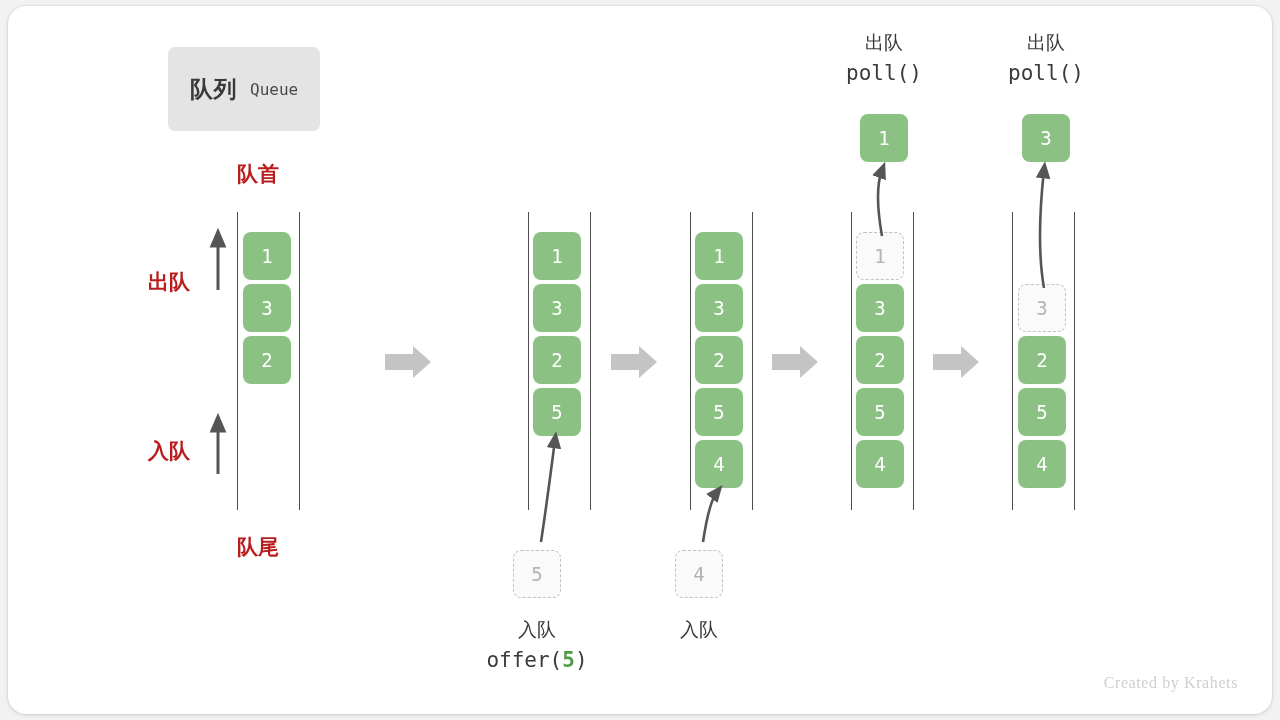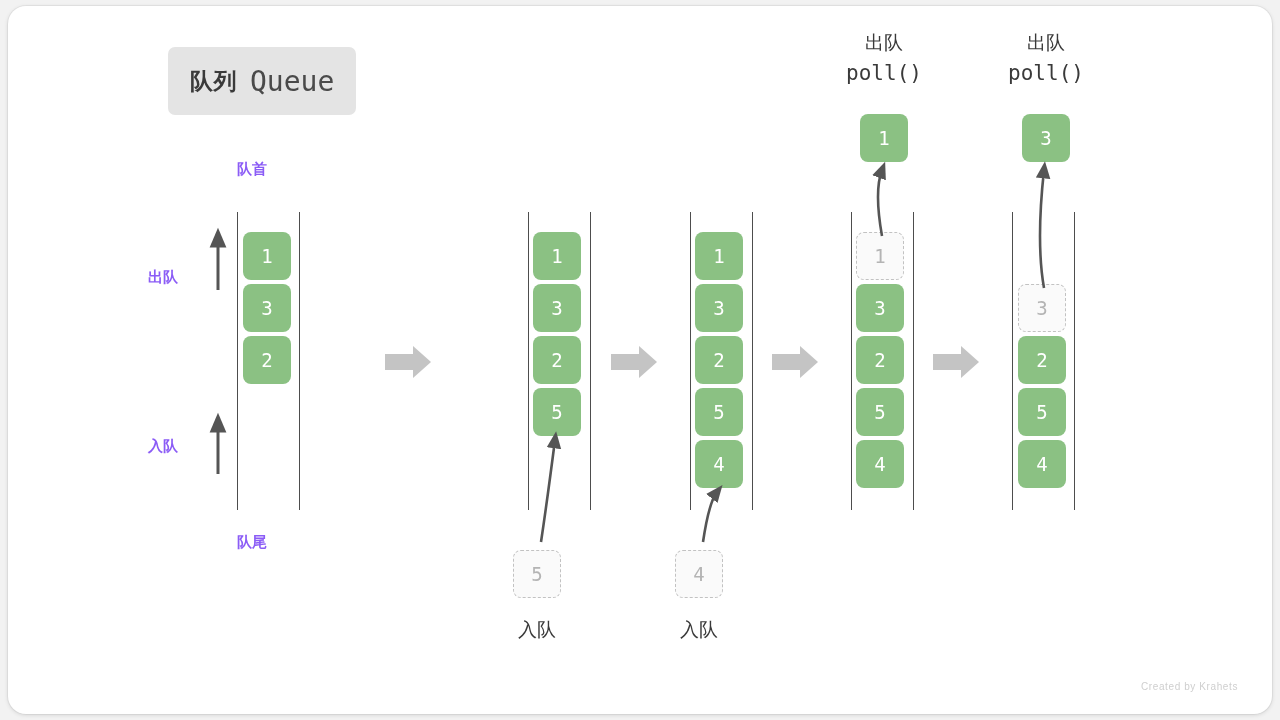--- a/index.html
+++ b/index.html
@@ -31,37 +31,37 @@
     left: 0; top: 0;
     width: 1280px; height: 720px;
   }
 
   
   .title-badge {
     position: absolute;
     left: 168px;
     top: 47px;
     height: 52px;
-    padding: 8px 22px;
+    padding: 16px 22px;
     display: flex;
     align-items: center;
     gap: 13px;
     background: #e4e4e4;
     border-radius: 7px;
     white-space: nowrap;
   }
   .title-cn {
     font-size: 23px;
     font-weight: bold;
     color: #3a3a3a;
     letter-spacing: 0.5px;
   }
   .title-en {
     font-family: "DejaVu Sans Mono", "Liberation Mono", monospace;
-    font-size: 28px;
+    font-size: 16px;
     color: #4a4a4a;
   }
 
   
   .rail {
     position: absolute;
     width: 1px;
     background: #4d4d4d;
   }
 
@@ -82,23 +82,23 @@
   }
   .cell.ghost {
     background: #fafafa;
     color: #b4b4b4;
     border: 1.6px dashed #c2c2c2;
   }
 
   
   .lbl-cn {
     position: absolute;
-    font-size: 15px;
+    font-size: 21px;
     font-weight: bold;
-    color: #8b5cf6;
+    color: #b91c1c;
     white-space: nowrap;
   }
   .op-label {
     position: absolute;
     text-align: center;
     white-space: nowrap;
     line-height: 1.55;
   }
   .op-label .op-cn {
     display: block;
@@ -111,22 +111,22 @@
     font-family: "DejaVu Sans Mono", "Liberation Mono", monospace;
     font-size: 21px;
     color: #3a3a3a;
   }
   .op-label .op-arg { color: #4f9a46; font-weight: bold; }
 
   .watermark {
     position: absolute;
     right: 42px;
     bottom: 28px;
-    font-family: Liberation Sans, sans-serif;
-    font-size: 10px;
+    font-family: Liberation Serif, serif;
+    font-size: 16px;
     color: #cfcfcf;
     letter-spacing: 0.6px;
   }
 
   svg.overlay {
     position: absolute;
     left: 0; top: 0;
     width: 1280px; height: 720px;
     pointer-events: none;
   }
@@ -156,20 +156,21 @@
         <div class="cell" style="left: 243px; top: 336px;">2</div>
         <div class="rail" style="left: 528px; top: 212px; height: 298px;"></div>
         <div class="rail" style="left: 590px; top: 212px; height: 298px;"></div>
         <div class="cell" style="left: 533px; top: 232px;">1</div>
         <div class="cell" style="left: 533px; top: 284px;">3</div>
         <div class="cell" style="left: 533px; top: 336px;">2</div>
         <div class="cell" style="left: 533px; top: 388px;">5</div>
         <div class="cell ghost" style="left: 513px; top: 550px;">5</div>
         <div class="op-label" style="width: 160px; left: 457px; top: 615px;">
           <span class="op-cn">入队</span>
+          <span class="op-code"><span>offer(</span><span class="op-arg">5</span><span>)</span></span>
         </div>
         <div class="rail" style="left: 690px; top: 212px; height: 298px;"></div>
         <div class="rail" style="left: 752px; top: 212px; height: 298px;"></div>
         <div class="cell" style="left: 695px; top: 232px;">1</div>
         <div class="cell" style="left: 695px; top: 284px;">3</div>
         <div class="cell" style="left: 695px; top: 336px;">2</div>
         <div class="cell" style="left: 695px; top: 388px;">5</div>
         <div class="cell" style="left: 695px; top: 440px;">4</div>
         <div class="cell ghost" style="left: 675px; top: 550px;">4</div>
         <div class="op-label" style="width: 160px; left: 619px; top: 615px;">

